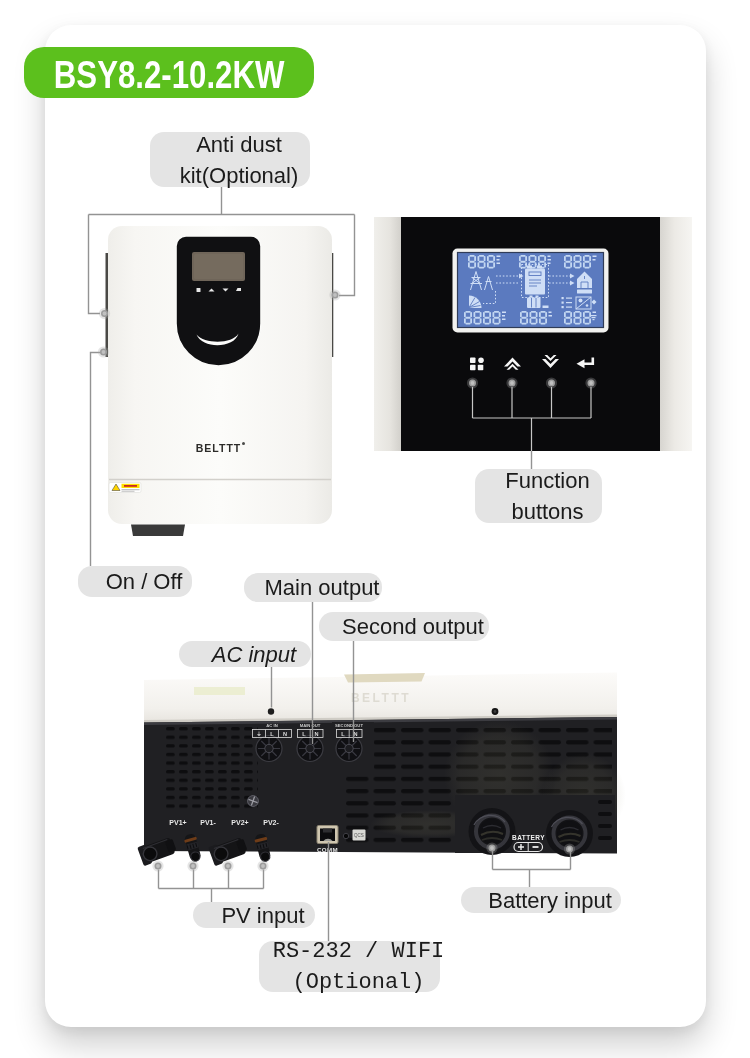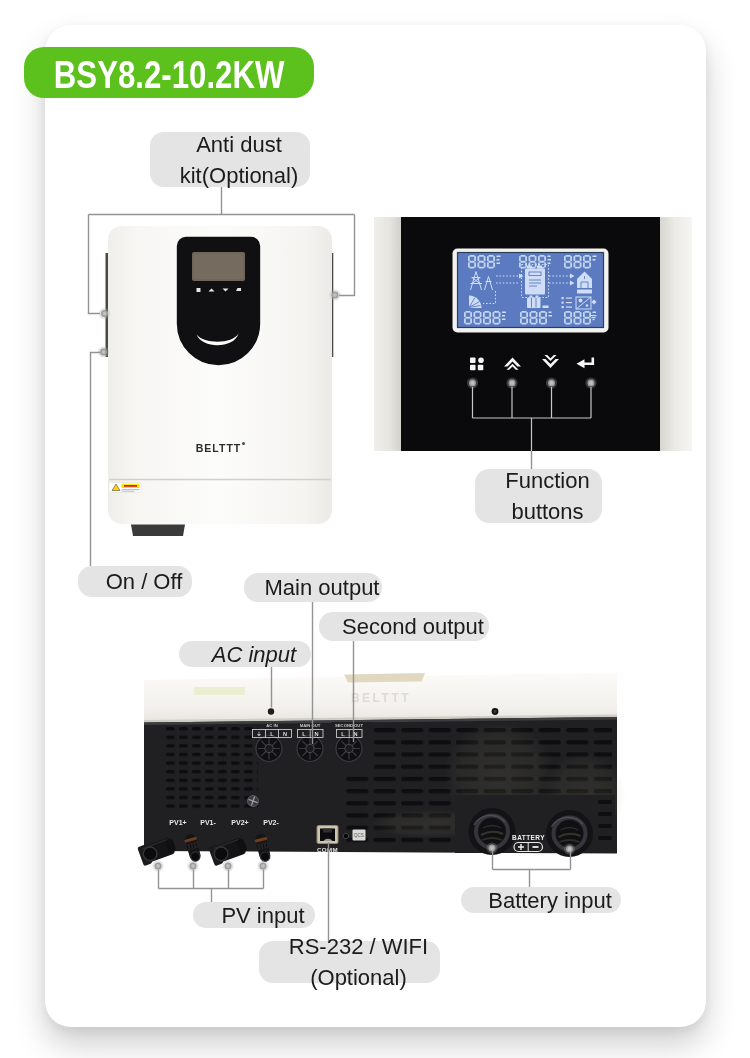--- a/index.html
+++ b/index.html
@@ -23,21 +23,21 @@
     <span>BSY8.2-10.2KW</span>
   </div>
 
 <div class="lbl" style="left:150px;top:132px;width:142px;height:55px;">Anti dust<br>kit(Optional)</div>
 <div class="lbl" style="left:475px;top:469px;width:109px;height:54px;">Function<br>buttons</div>
 <div class="lbl" style="left:78px;top:566px;width:96px;height:31px;">On / Off</div>
 <div class="lbl" style="left:244px;top:557px;width:120px;height:29px;margin-top:16px;">Main output</div>
 <div class="lbl" style="left:319px;top:612px;width:152px;height:29px;">Second output</div>
 <div class="lbl" style="left:179px;top:641px;width:114px;height:26px;font-style:italic;">AC input</div>
 <div class="lbl" style="left:161px;top:902px;width:104px;height:26px;margin-left:32px;">PV input</div>
-<div class="lbl" style="left:259px;top:941px;width:163px;height:42px;">RS-232 / WIFI<br>(Optional)</div>
+<div class="lbl" style="left:259px;top:941px;width:163px;height:51px;font-family:Liberation Mono, monospace;">RS-232 / WIFI<br>(Optional)</div>
 <div class="lbl" style="left:461px;top:887px;width:142px;height:26px;">Battery input</div>
 
 <svg class="lay" width="750" height="1058" viewBox="0 0 750 1058">
 <defs>
   <linearGradient id="bodyg" x1="0" y1="0" x2="1" y2="0">
     <stop offset="0" stop-color="#efeeea"></stop>
         <stop offset="0.12" stop-color="#f7f6f3"></stop>
     <stop offset="0.5" stop-color="#fcfcfa"></stop>
         <stop offset="0.88" stop-color="#f5f4f1"></stop>
     <stop offset="1" stop-color="#ebeae6"></stop>

